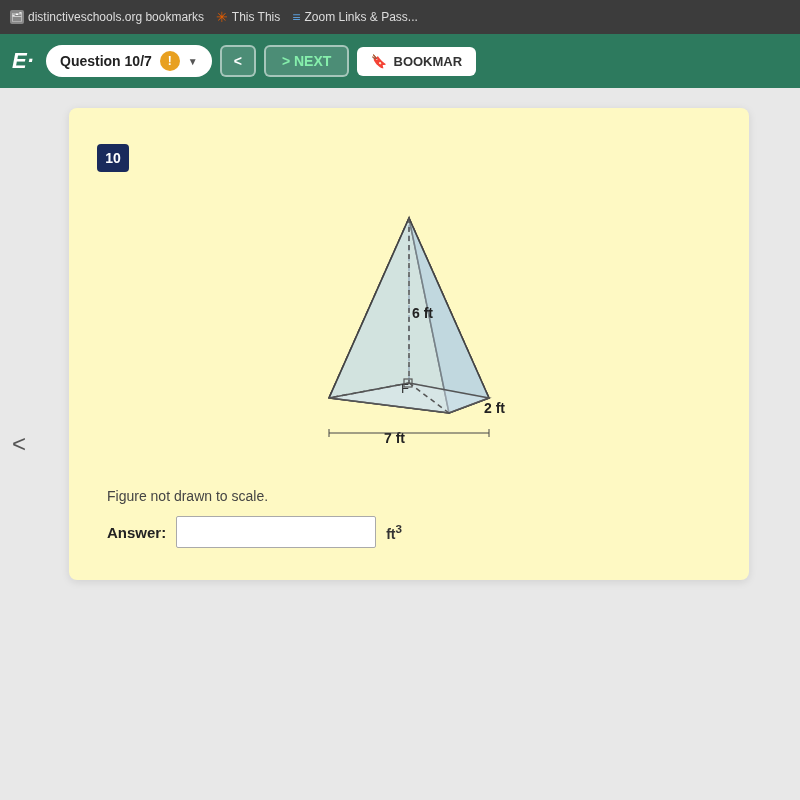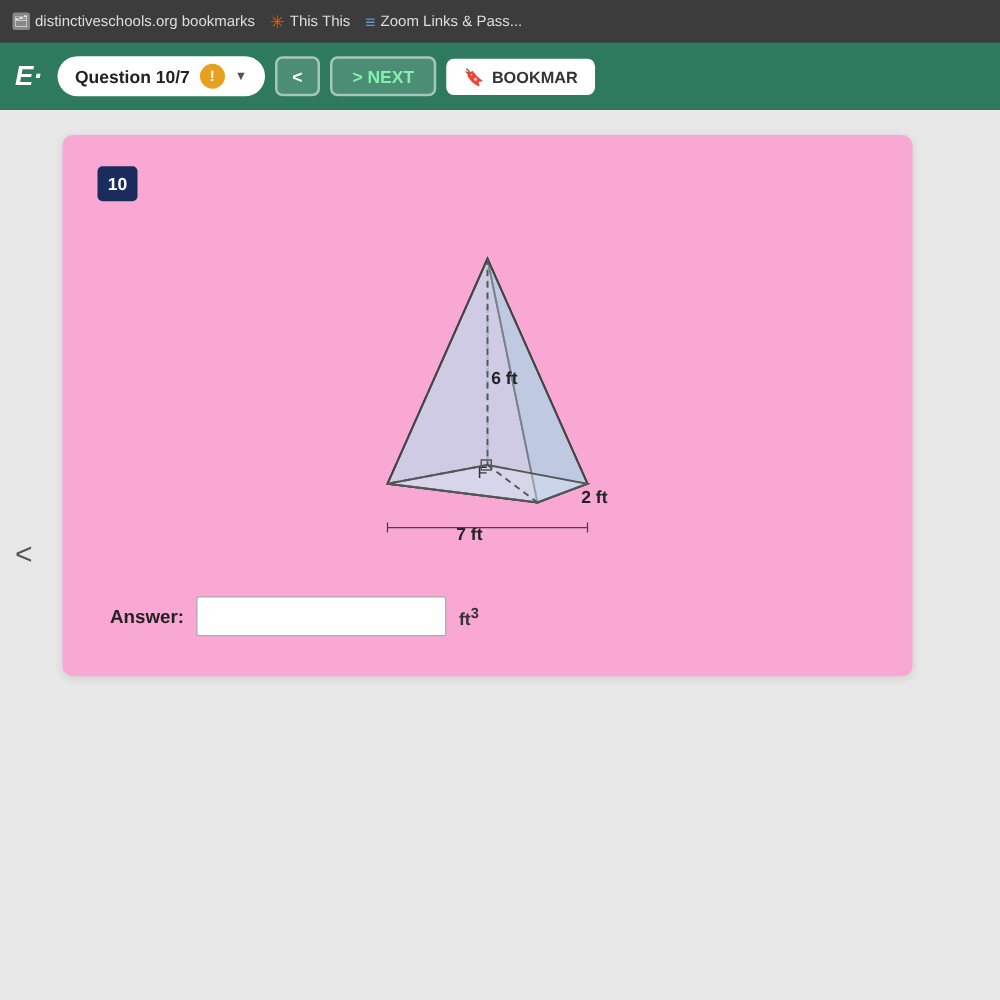--- a/index.html
+++ b/index.html
@@ -131,25 +131,26 @@
     
     .main-content {
       background: #e8e8e8;
       min-height: 712px;
       padding: 20px 16px 20px 50px;
       position: relative;
     }
 
     
     .question-card {
-      background: #f9a8d4;
+      background: #fef9c3;
       border-radius: 8px;
-      padding: 25px 28px 32px 28px;
+      padding: 36px 28px 32px 28px;
       max-width: 680px;
       box-shadow: 0 2px 8px rgba(0,0,0,0.1);
+      margin-left: 19px;
     }
 
     .question-header {
       display: flex;
       align-items: flex-start;
       gap: 14px;
       margin-bottom: 16px;
     }
     .question-number {
       background: #1a2b5c;
@@ -298,20 +299,21 @@
         <text x="135" y="255" font-size="14" fill="#222" font-family="Arial" font-weight="bold">7 ft</text>
 
         <line x1="80" y1="245" x2="240" y2="245" stroke="#444" stroke-width="1"></line>
         <line x1="80" y1="241" x2="80" y2="249" stroke="#444" stroke-width="1"></line>
         <line x1="240" y1="241" x2="240" y2="249" stroke="#444" stroke-width="1"></line>
 
         <rect x="155" y="191" width="8" height="8" fill="none" stroke="#555" stroke-width="1.2"></rect>
       </svg>
     </div>
 
+    <div class="figure-note">Figure  not drawn to scale.</div>
 
     <div class="answer-row">
       <span class="answer-label">Answer:</span>
       <input class="answer-input" type="text" value="" style="">
       <span class="unit-label">ft<sup>3</sup></span>
     </div>
   </div>
 </div>
 
 </body></html>

